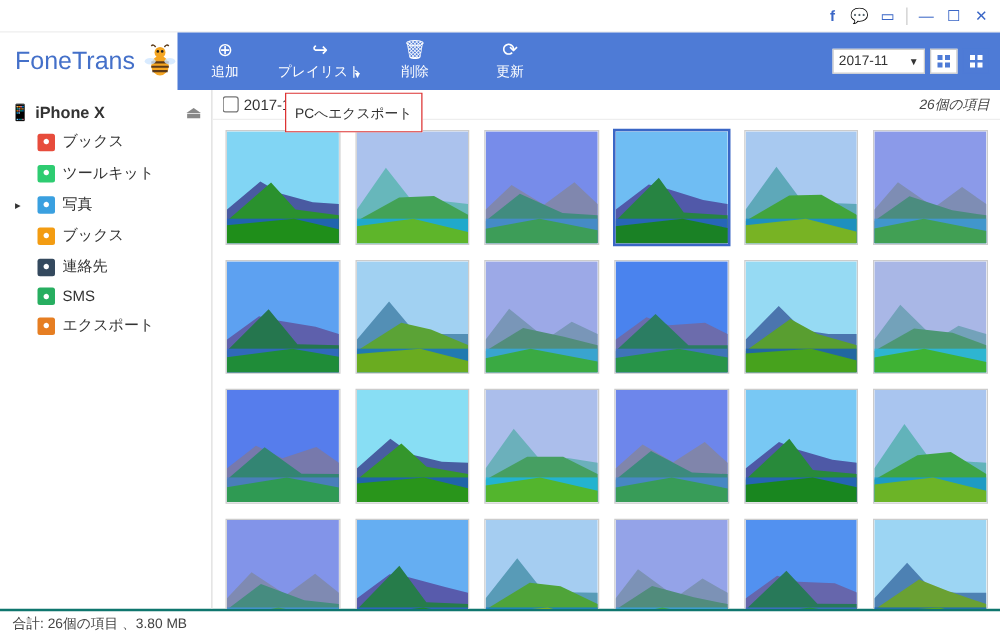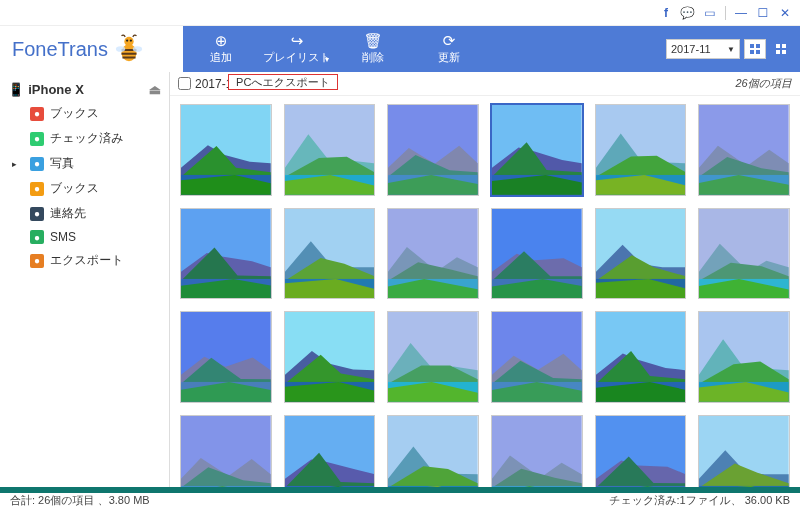--- a/index.html
+++ b/index.html
@@ -2,48 +2,48 @@
 <html><head>
 <meta charset="utf-8">
 <style>
   * { box-sizing: border-box; margin: 0; padding: 0; font-family: "Segoe UI", Meiryo, sans-serif; }
   body { width: 800px; height: 507px; overflow: hidden; background: #fff; font-size: 12px; color: #333; }
   .titlebar { height: 26px; background: #fff; display: flex; align-items: center; padding: 0 4px; border-bottom: 1px solid #eee; }
   .titlebar .spacer { flex: 1; }
   .titlebar .ticon { width: 22px; height: 22px; display: inline-flex; align-items: center; justify-content: center; color: #3a66c6; cursor: pointer; }
   .titlebar .sep { width: 1px; height: 14px; background: #ccc; margin: 0 4px; }
   .header { height: 46px; display: flex; align-items: stretch; }
-  .brand { width: 183px; display: flex; align-items: center; padding-left: 12px; gap: 6px; font-family: "Segoe UI Light", sans-serif; font-size: 20px; color: #4470c9; }
+  .brand { width: 142px; display: flex; align-items: center; padding-left: 12px; gap: 6px; font-family: "Segoe UI Light", sans-serif; font-size: 20px; color: #4470c9; }
   .bee { width: 30px; height: 30px; }
   .toolbar { flex: 1; background: #4e7bd6; display: flex; align-items: stretch; color: #fff; position: relative; }
   .tbtn { width: 76px; display: flex; flex-direction: column; align-items: center; justify-content: center; font-size: 11px; gap: 2px; cursor: pointer; position: relative; }
   .tbtn .ticon2 { font-size: 15px; line-height: 1; }
   .tbtn .caret { position: absolute; right: 6px; bottom: 8px; font-size: 8px; }
   .toolbar-right { margin-left: auto; display: flex; align-items: center; gap: 4px; padding-right: 8px; }
   .date-dd { background: #fff; color: #333; height: 20px; width: 74px; display: flex; align-items: center; padding: 0 4px; font-size: 11px; border: 1px solid #ccc; justify-content: space-between; }
   .viewbtn { width: 22px; height: 20px; background: #fff; color: #4e7bd6; display: inline-flex; align-items: center; justify-content: center; border: 1px solid #ccc; cursor: pointer; }
   .viewbtn.active { background: #4e7bd6; color: #fff; border-color: #4e7bd6; }
   .body { display: flex; height: calc(100% - 26px - 46px - 20px); }
   .sidebar { width: 170px; border-right: 1px solid #ddd; padding: 6px 0; }
   .dev { display: flex; align-items: center; padding: 4px 8px; font-weight: bold; font-size: 13px; gap: 4px; }
   .dev .ej { margin-left: auto; color: #888; cursor: pointer; }
   .sbitem { display: flex; align-items: center; gap: 6px; padding: 4px 8px 4px 30px; cursor: pointer; font-size: 12px; }
   .sbitem.sel::before { content: "▸"; position: absolute; margin-left: -18px; color: #333; font-size: 9px; }
   .sbitem .ic { width: 14px; height: 14px; display: inline-flex; align-items: center; justify-content: center; font-size: 10px; border-radius: 2px; color: #fff; }
   .content { flex: 1; display: flex; flex-direction: column; position: relative; }
   .content-head { height: 24px; display: flex; align-items: center; padding: 0 8px; border-bottom: 1px solid #eee; position: relative; }
   .content-head input[type=checkbox] { margin-right: 4px; }
   .content-head .count { margin-left: auto; font-size: 11px; color: #444; font-style: italic; }
-  .export-menu { position: absolute; left: 58px; top: 2px; width: 110px; height: 16px; border: 1px solid #d33; background: #fff; display: flex; align-items: center; justify-content: center; font-size: 11px; color: #333; cursor: pointer; }
+  .export-menu { position: absolute; left: 58px; top: 2px; width: 110px; height: 32px; border: 1px solid #d33; background: #fff; display: flex; align-items: center; justify-content: center; font-size: 11px; color: #333; cursor: pointer; }
   .grid { flex: 1; overflow: auto; padding: 8px 10px; }
   .grid-inner { display: grid; grid-template-columns: repeat(6, 1fr); gap: 12px 12px; }
   .thumb { aspect-ratio: 1/1; border: 1px solid #ccc; overflow: hidden; cursor: pointer; }
   .thumb.sel { outline: 2px solid #3a66c6; outline-offset: -1px; }
   .thumb svg { width: 100%; height: 100%; display: block; }
-  .status { height: 20px; border-top: 6px solid #0f766e; display: flex; align-items: center; padding: 0 10px; font-size: 11px; color: #444; }
+  .status { height: 20px; border-top: 2px solid #0f766e; display: flex; align-items: center; padding: 0 10px; font-size: 11px; color: #444; }
   .status .spacer { flex: 1; }
 </style>
 </head>
 <body>
 
 <div class="titlebar">
   <div class="spacer"></div>
   <span class="ticon">
       <b>f</b>
     </span>
@@ -119,21 +119,21 @@
       <span>iPhone X</span>
       <span class="ej">⏏</span>
     </div>
     <div id="sb-items">
         <div class="sbitem">
           <span class="ic" style="background: rgb(231, 76, 60);">●</span>
           <span>ブックス</span>
         </div>
         <div class="sbitem">
           <span class="ic" style="background: rgb(46, 204, 113);">●</span>
-          <span>チェック済み</span>
+          <span>ツールキット</span>
         </div>
         <div class="sbitem sel">
           <span class="ic" style="background: rgb(58, 160, 224);">●</span>
           <span>写真</span>
         </div>
         <div class="sbitem">
           <span class="ic" style="background: rgb(243, 156, 18);">●</span>
           <span>ブックス</span>
         </div>
         <div class="sbitem">
@@ -379,14 +379,13 @@
   </svg>
           </div>
         </div>
     </div>
   </div>
 </div>
 
 <div class="status">
   <span>合計: 26個の項目 、3.80 MB</span>
   <span class="spacer"></span>
-  <span>チェック済み:1ファイル、 36.00 KB</span>
 </div>
 
 </body></html>

